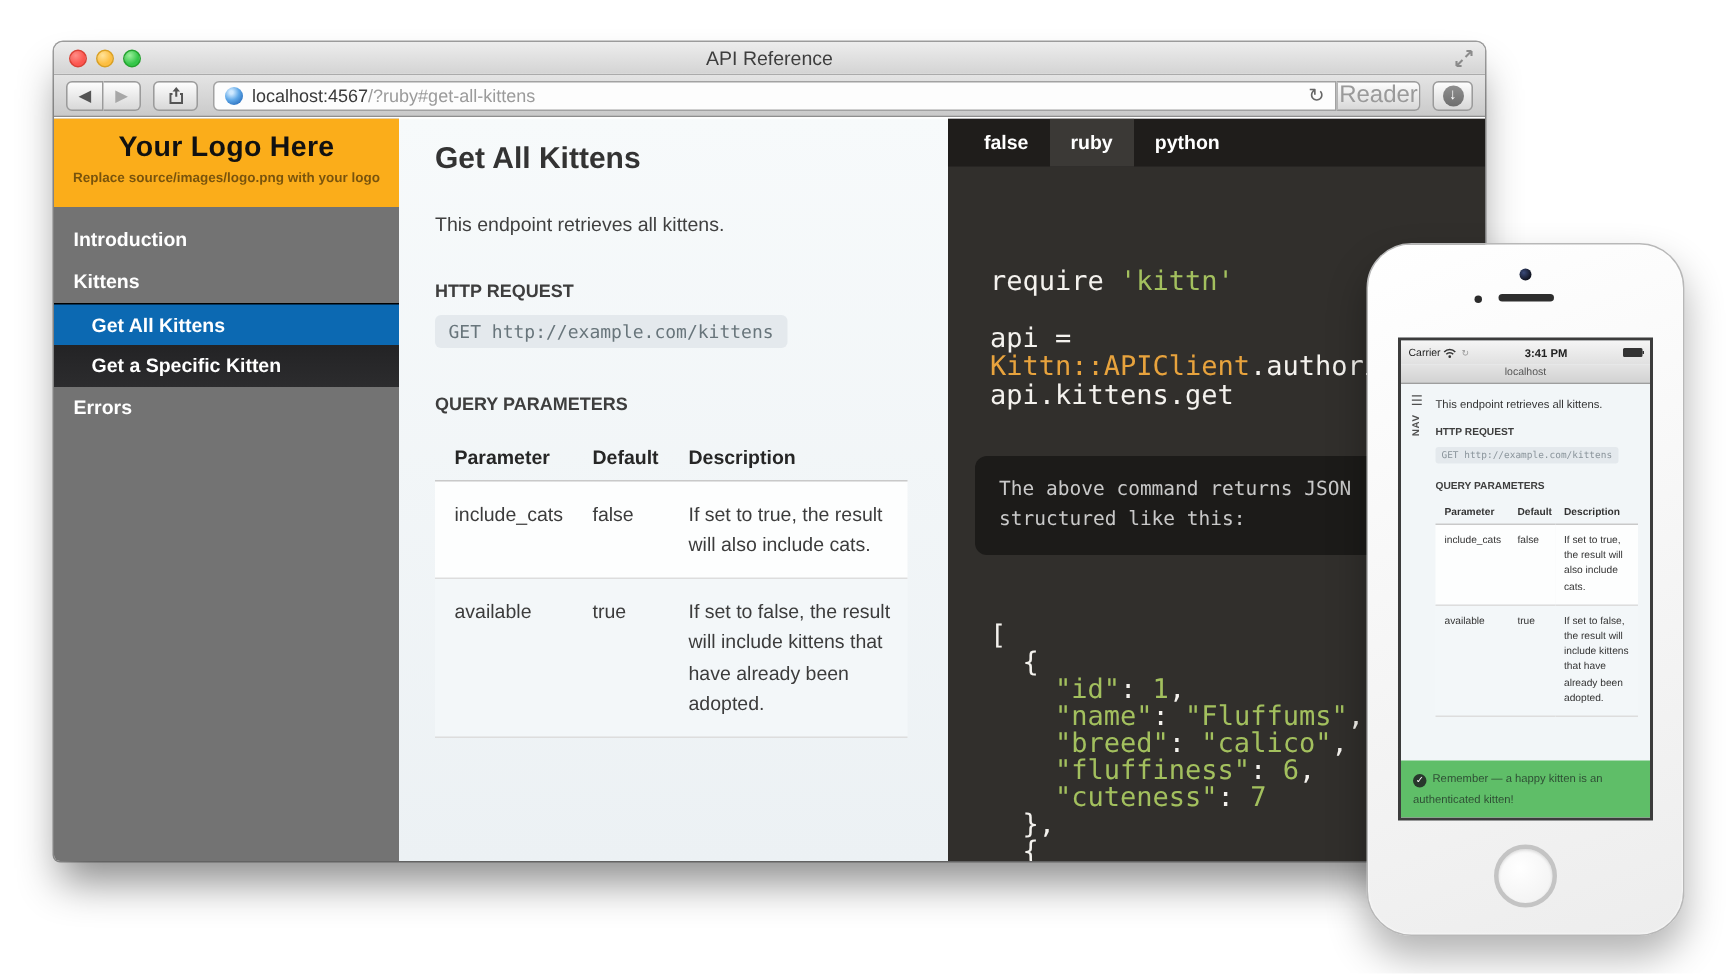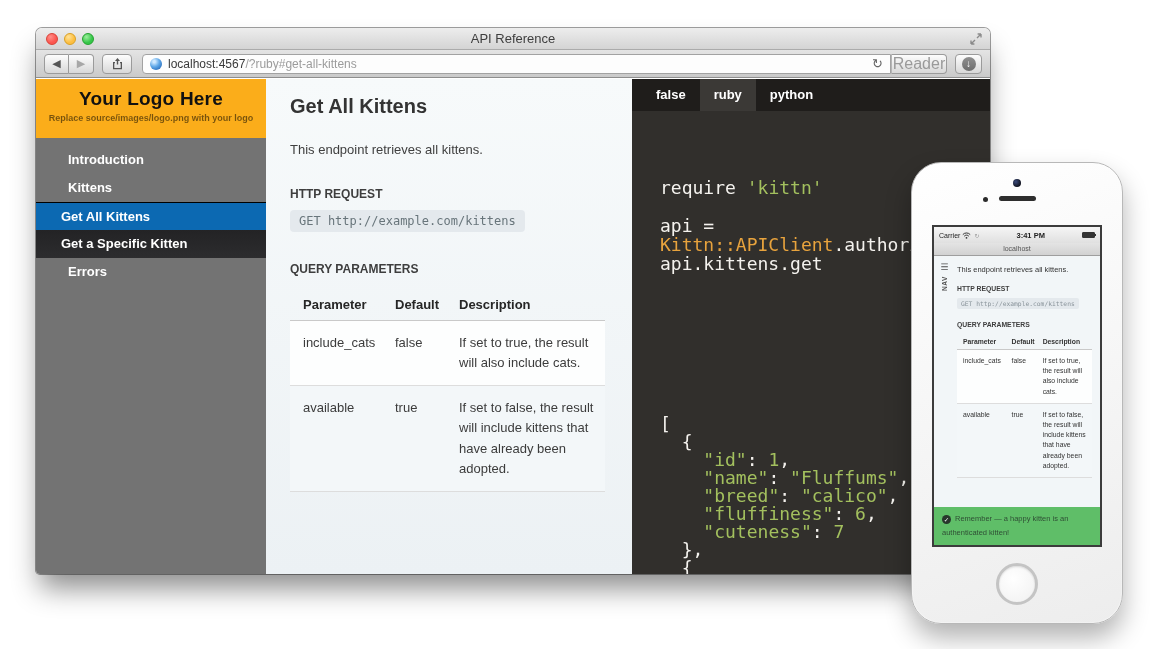--- a/index.html
+++ b/index.html
@@ -45,21 +45,21 @@
 
   .win-content { position:absolute; top:51px; bottom:0; left:0; right:0; display:flex;
     overflow:hidden; border-radius:0 0 4px 4px; }
 
   
   .sidebar { width:230px; background:#737373; flex:none; }
   .logo { height:59px; background:#FBAD1A; text-align:center; padding-top:9px; }
   .logo-title { font-size:19px; font-weight:800; color:#111; letter-spacing:.2px; }
   .logo-sub { font-size:9px; font-weight:700; color:rgba(0,0,0,.52); margin-top:3px; }
   .nav { list-style:none; margin-top:8px; font-size:13px; font-weight:700; color:#FFF; }
-  .nav li { height:28px; line-height:28px; padding-left:32px; }
+  .nav li { height:28px; line-height:28px; padding-left:13px; }
   .nav li.sub { padding-left:25px; }
   .nav li.active { background:#0C69B2; border-top:1px solid #000; }
   .nav li.sub-dim { background:linear-gradient(#232325,#2C2C2E); }
 
   
   .main { width:366px; flex:none; background:linear-gradient(#F7FAFB,#ECF1F4);
     padding:16px 26px 0 24px; color:#333; }
   .main h1 { font-size:20px; font-weight:700; }
   .main .intro { margin-top:24px; font-size:13px; color:#404040; }
   .main h3 { margin-top:30px; font-size:12px; font-weight:700; color:#3E3E3E; }
@@ -218,20 +218,21 @@
         </table>
       </main>
 
       <section class="codepanel">
         <div class="langtabs">
           <span class="tab">false</span>
           <span class="tab active">ruby</span>
           <span class="tab">python</span>
         </div>
         <div class="codeblock ruby-code"><div><span class="tok-p">require </span><span class="tok-s">'kittn'</span></div><div>&nbsp;</div><div><span class="tok-p">api =</span></div><div><span class="tok-c">Kittn::APIClient</span><span class="tok-p">.authorize!(</span><span class="tok-s">'meowmeowmeow'</span><span class="tok-p">)</span></div><div><span class="tok-p">api.kittens.get</span></div></div>
+        <div class="annotation">The above command returns JSON structured like this:</div>
         <div class="codeblock json-code"><div><span class="tok-p">[</span></div><div><span class="tok-p">  {</span></div><div><span class="tok-p">    </span><span class="tok-k">"id"</span><span class="tok-p">: </span><span class="tok-n">1</span><span class="tok-p">,</span></div><div><span class="tok-p">    </span><span class="tok-k">"name"</span><span class="tok-p">: </span><span class="tok-s">"Fluffums"</span><span class="tok-p">,</span></div><div><span class="tok-p">    </span><span class="tok-k">"breed"</span><span class="tok-p">: </span><span class="tok-s">"calico"</span><span class="tok-p">,</span></div><div><span class="tok-p">    </span><span class="tok-k">"fluffiness"</span><span class="tok-p">: </span><span class="tok-n">6</span><span class="tok-p">,</span></div><div><span class="tok-p">    </span><span class="tok-k">"cuteness"</span><span class="tok-p">: </span><span class="tok-n">7</span></div><div><span class="tok-p">  },</span></div><div><span class="tok-p">  {</span></div></div>
       </section>
 
     </div>
   </div>
 
   <div class="phone">
     <span class="cam"></span>
     <span class="sensor"></span>
     <span class="speaker"></span>

